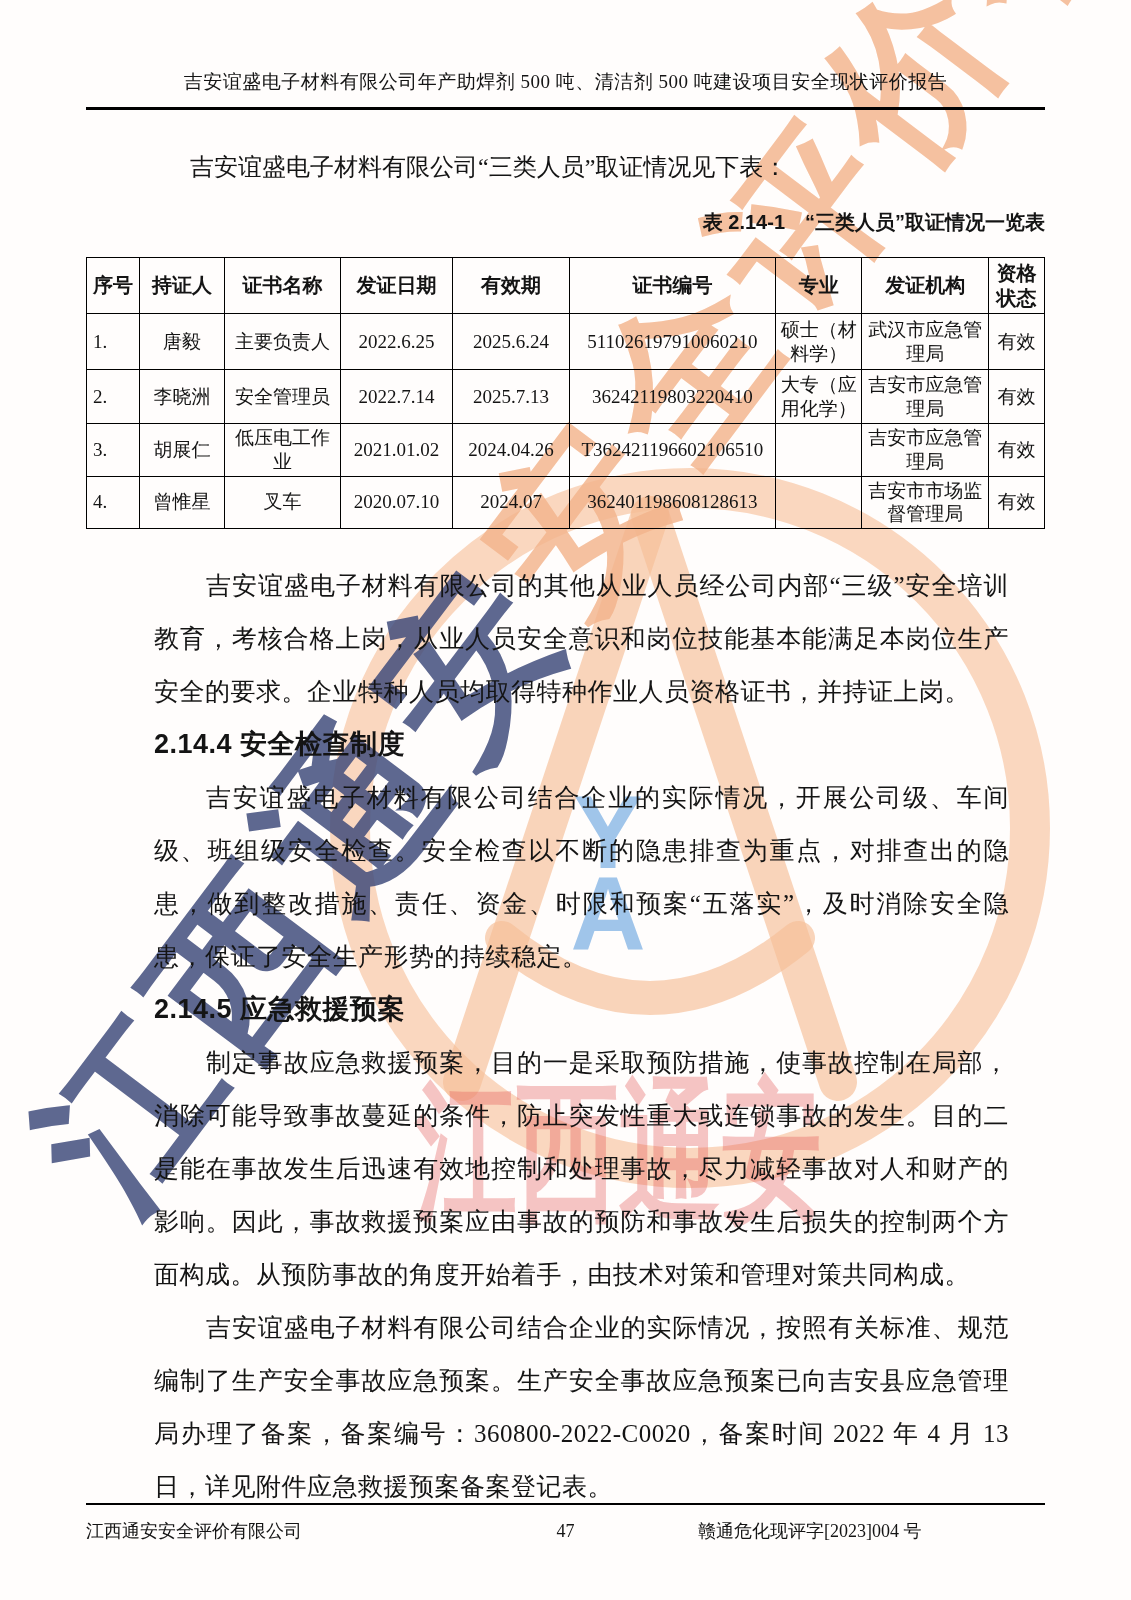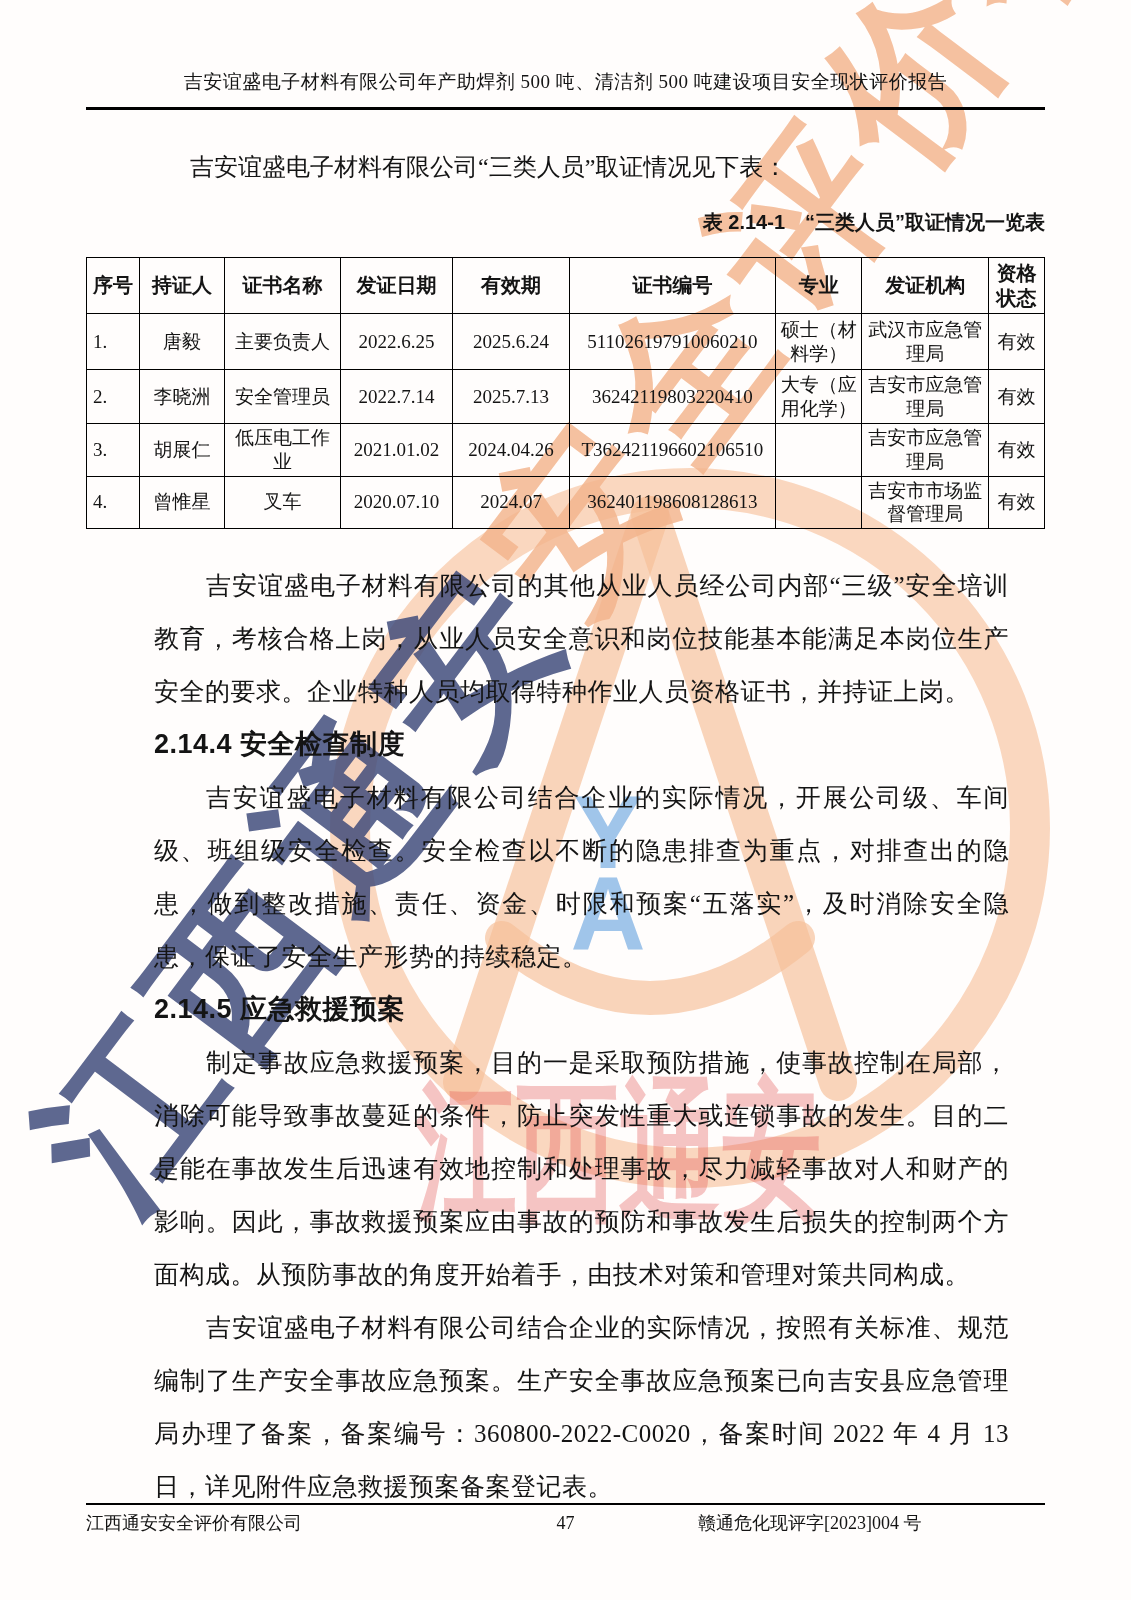--- a/index.html
+++ b/index.html
@@ -94,21 +94,21 @@
   }
   .body-paragraph {
     margin:0;
     font-size:25px; line-height:53px; letter-spacing:.5px;
     text-align:justify; text-indent:52px;
   }
 
   .doc-footer {
     position:absolute; left:86px; right:86px; top:1503px;
     border-top:2px solid #000;
-    padding-top:7px;
+    padding-top:15px;
     display:grid; grid-template-columns:1fr auto 1fr; align-items:baseline;
     font-size:18px; line-height:22px;
   }
   .doc-footer .f-left  { text-align:left; }
   .doc-footer .f-mid   { text-align:center; }
   .doc-footer .f-right { text-align:center; }
 </style>
 </head>
 <body>
 

